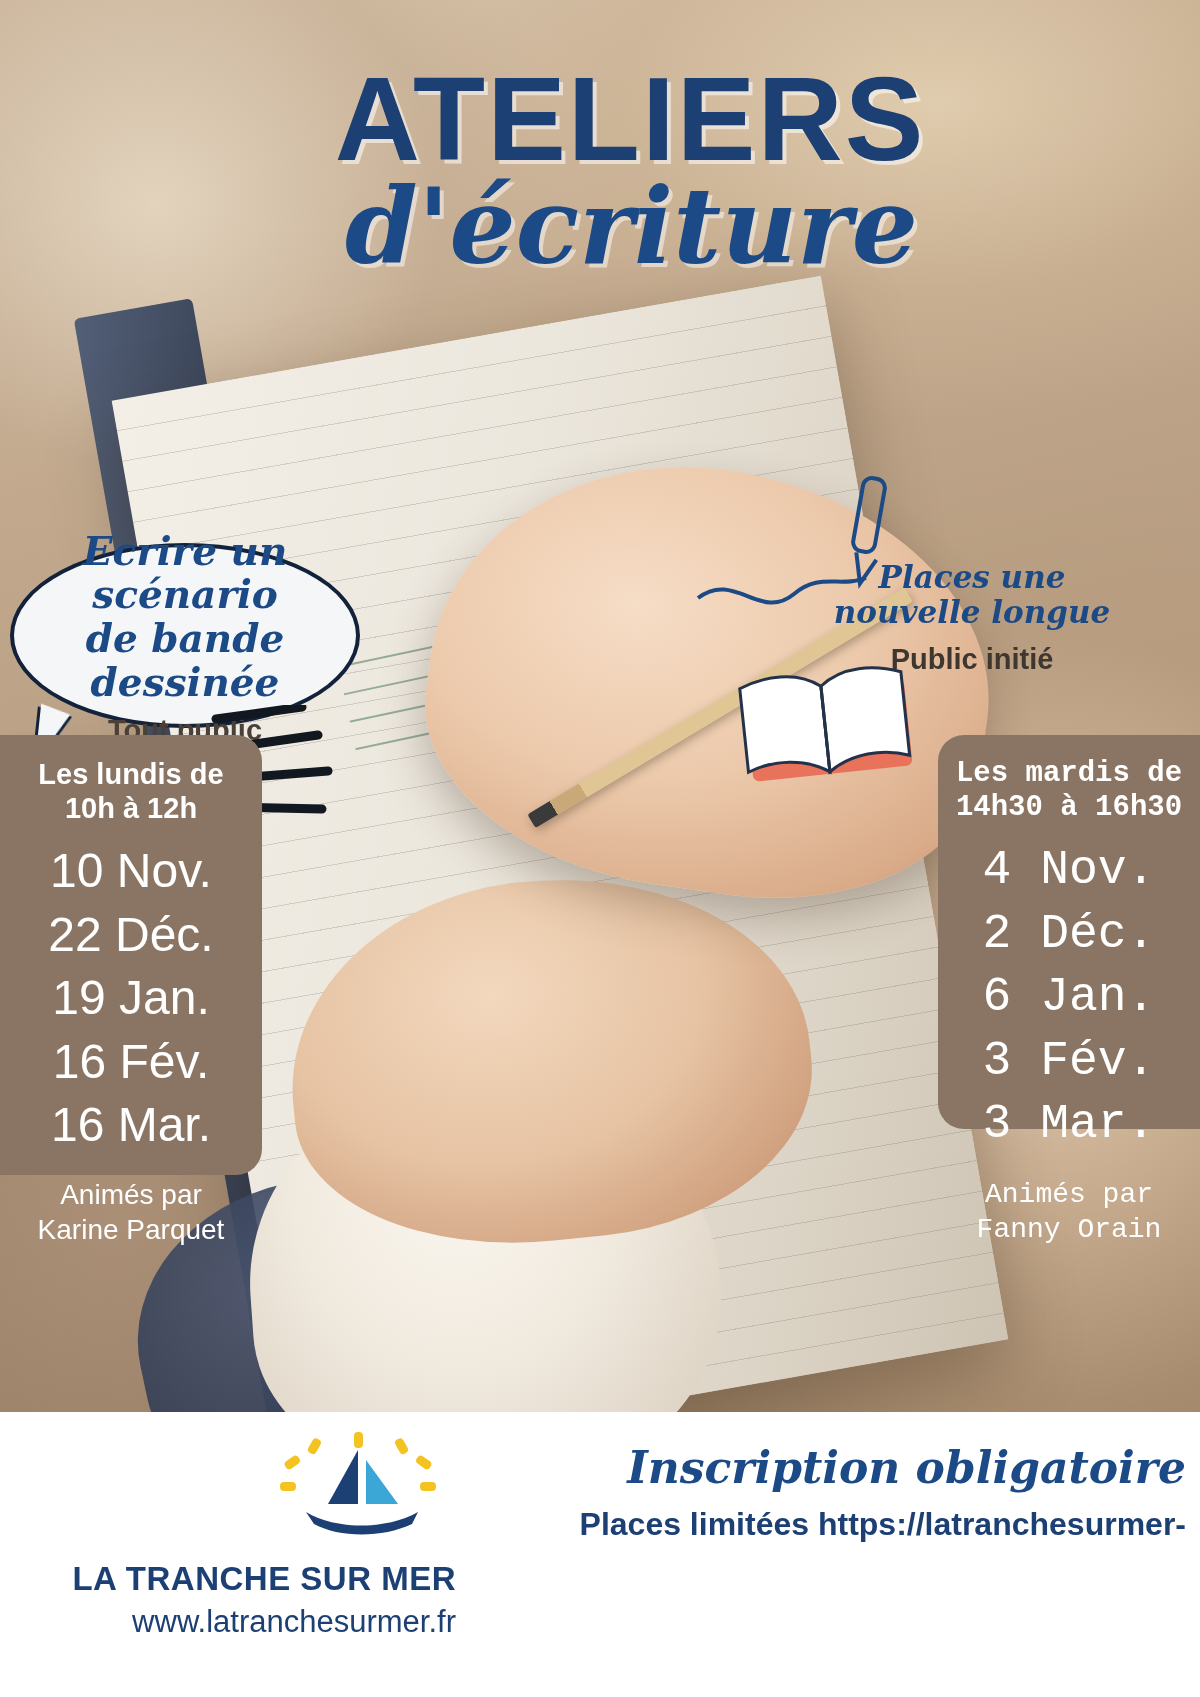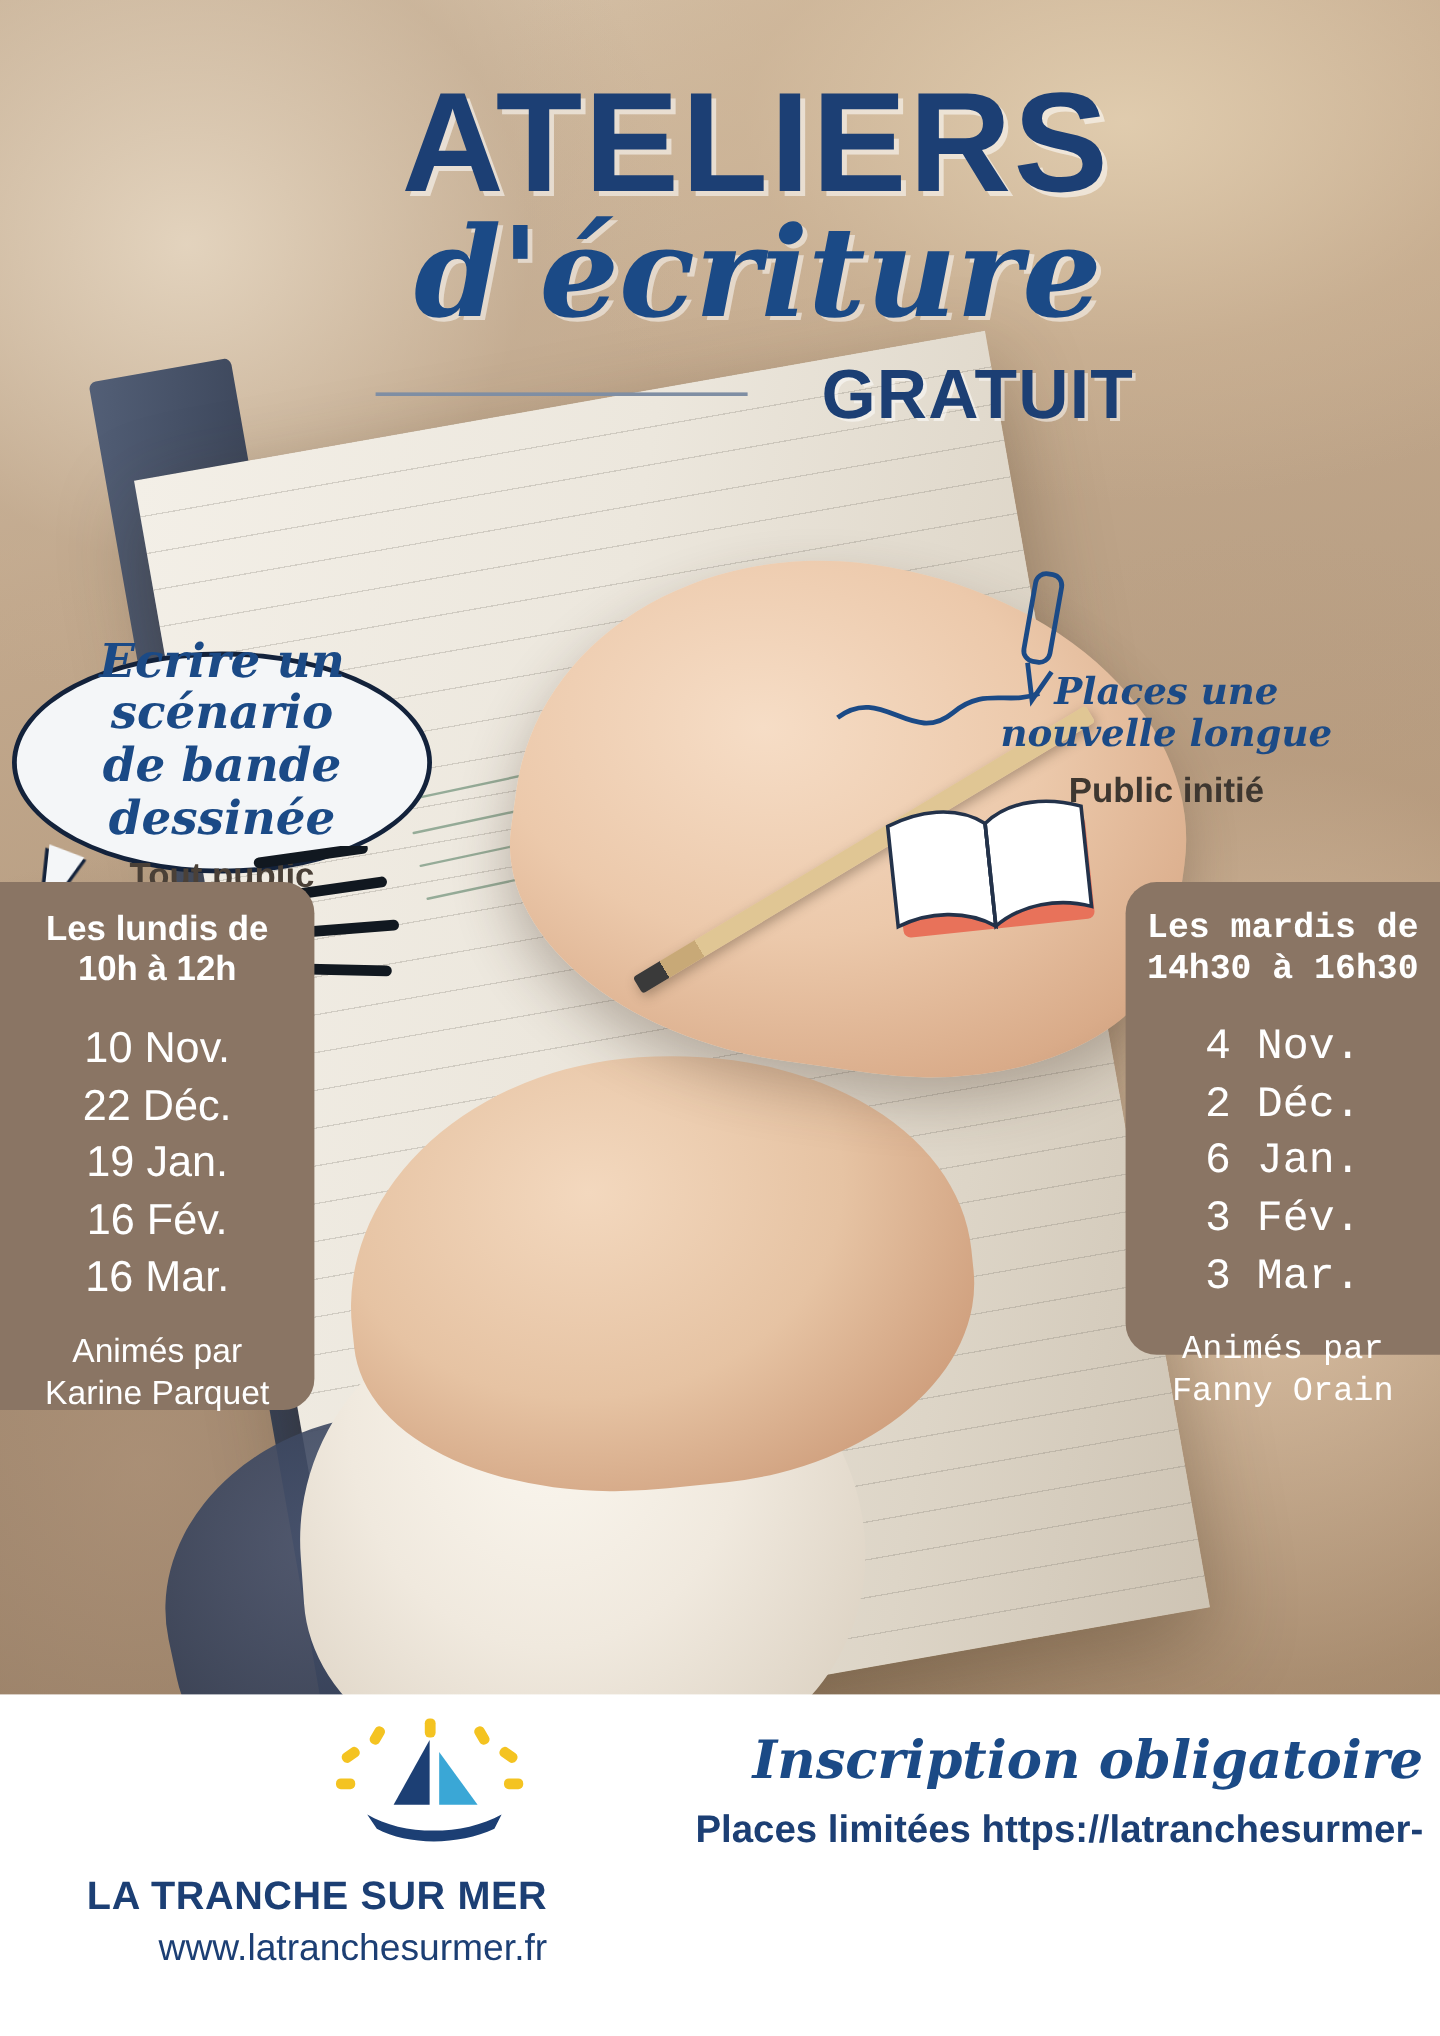--- a/index.html
+++ b/index.html
@@ -281,22 +281,22 @@
     border-top-left-radius: 26px;
     border-bottom-left-radius: 26px;
     font-family: Liberation Mono, monospace;
   }
   .panel .when {
     font-weight: bold;
     font-size: 29px;
     line-height: 1.18;
   }
   .panel .dates {
-    margin-top: 24px;
-    font-size: 36px;
+    margin-top: 14px;
+    font-size: 48px;
     line-height: 1.32;
   }
   .panel .by {
     margin-top: 22px;
     font-size: 28px;
     line-height: 1.24;
   }
 
   
   .book {
@@ -377,24 +377,20 @@
   </div>
   <div class="jeans"></div>
   <div class="sleeve"></div>
   <div class="hand-lower"></div>
   <div class="hand-upper"></div>
   <div class="pencil"></div>
 
   <div class="title-wrap">
     <div class="title-main">ATELIERS</div>
     <div class="title-script">d'écriture</div>
-    <div class="subtitle-row">
-      <span class="rule left"></span>
-      <span class="title-free">GRATUIT</span>
-    </div>
   </div>
 
   <div class="bubble">
     <div class="script-blue">
       <span>Ecrire un scénario</span><br>
       <span>de bande dessinée</span>
     </div>
     <div class="audience">Tout public</div>
   </div>
   <div class="bubble-tail"></div>

